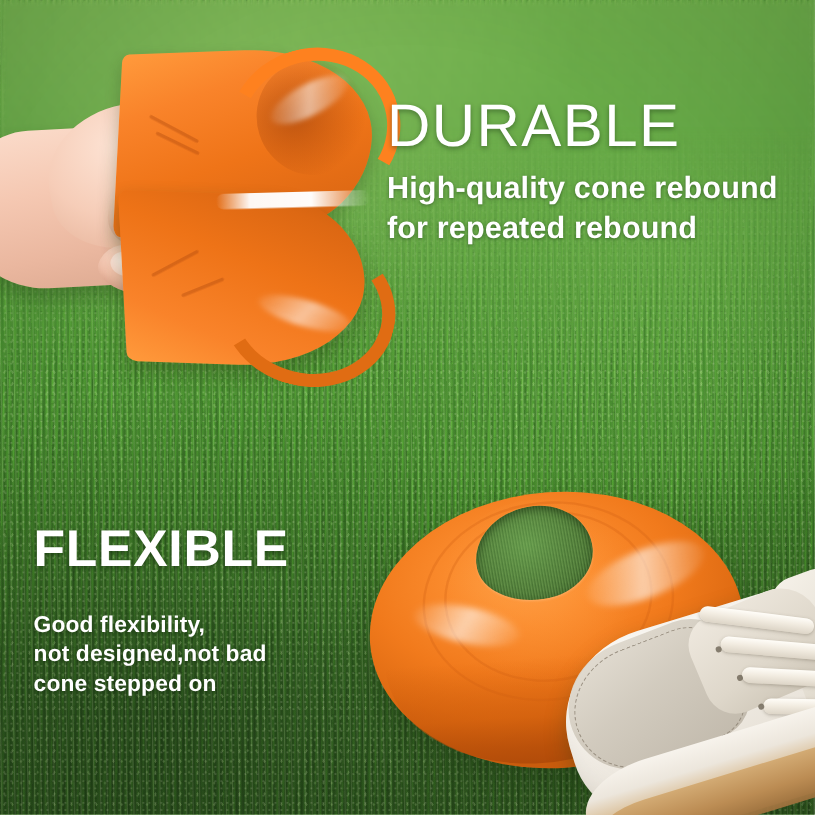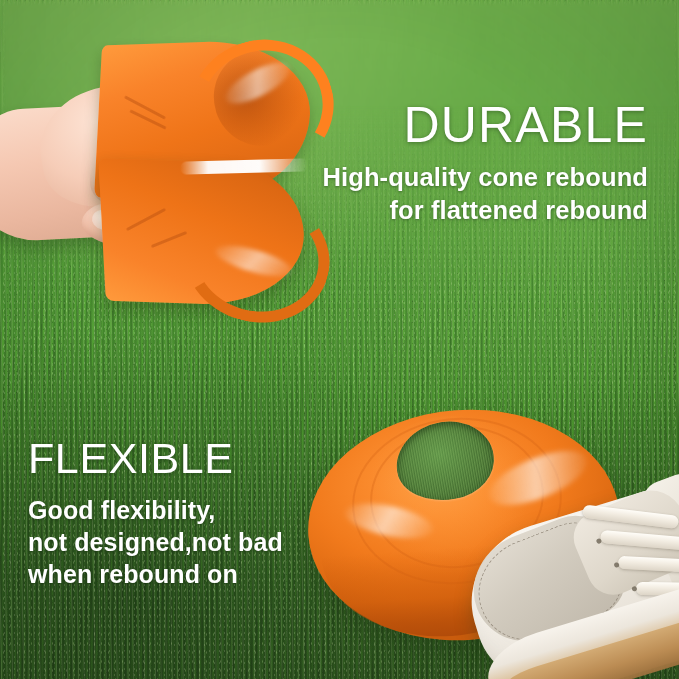--- a/index.html
+++ b/index.html
@@ -98,22 +98,21 @@
     inset: 0;
     background: radial-gradient(ellipse 85% 80% at 50% 42%, rgba(0,0,0,0) 45%, rgba(0,0,0,0.18) 100%);
     pointer-events: none;
   }
 
   
   .text-block { position: absolute; }
 
   #durable-block {
     right: 31px;
-    top: 100px;
-    text-align: right;
+    top: 80px;
   }
   .head-durable {
     font-size: 50px;
     font-weight: 300;
     color: #ffffff;
     letter-spacing: 1.2px;
     line-height: 1.0;
     text-shadow: 0 1px 4px rgba(20,45,15,0.45);
     white-space: nowrap;
   }
@@ -128,30 +127,30 @@
     white-space: nowrap;
   }
 
   #flexible-block {
     left: 28px;
     top: 437px;
     text-align: left;
   }
   .head-flexible {
     font-size: 43px;
-    font-weight: 400;
+    font-weight: 700;
     color: #ffffff;
     letter-spacing: 0.6px;
     line-height: 1.0;
     text-shadow: 0 1px 4px rgba(18,40,12,0.55);
     white-space: nowrap;
   }
   .sub-flexible {
-    margin-top: 14px;
-    font-size: 25px;
+    margin-top: 30px;
+    font-size: 19px;
     font-weight: 700;
     color: #ffffff;
     line-height: 1.28;
     letter-spacing: 0.1px;
     text-shadow: 0 1px 3px rgba(18,40,12,0.55);
     white-space: nowrap;
   }
   .sub-line { display: block; }
 
   
@@ -504,26 +503,26 @@
 
       <div class="shoe-sole"></div>
       <div class="shoe-sole-gum"></div>
     </div>
   </div>
 
   <div class="text-block" id="durable-block">
     <div class="head-durable">DURABLE</div>
     <div class="sub-durable">
       <span class="sub-line">High-quality cone rebound</span>
-      <span class="sub-line">for flattened rebound</span>
+      <span class="sub-line">for repeated rebound</span>
     </div>
   </div>
 
   <div class="text-block" id="flexible-block">
     <div class="head-flexible">FLEXIBLE</div>
     <div class="sub-flexible">
       <span class="sub-line">Good flexibility,</span>
       <span class="sub-line">not designed,not bad</span>
-      <span class="sub-line">when rebound on</span>
+      <span class="sub-line">cone stepped on</span>
     </div>
   </div>
 
 </div>
 
 </body></html>

